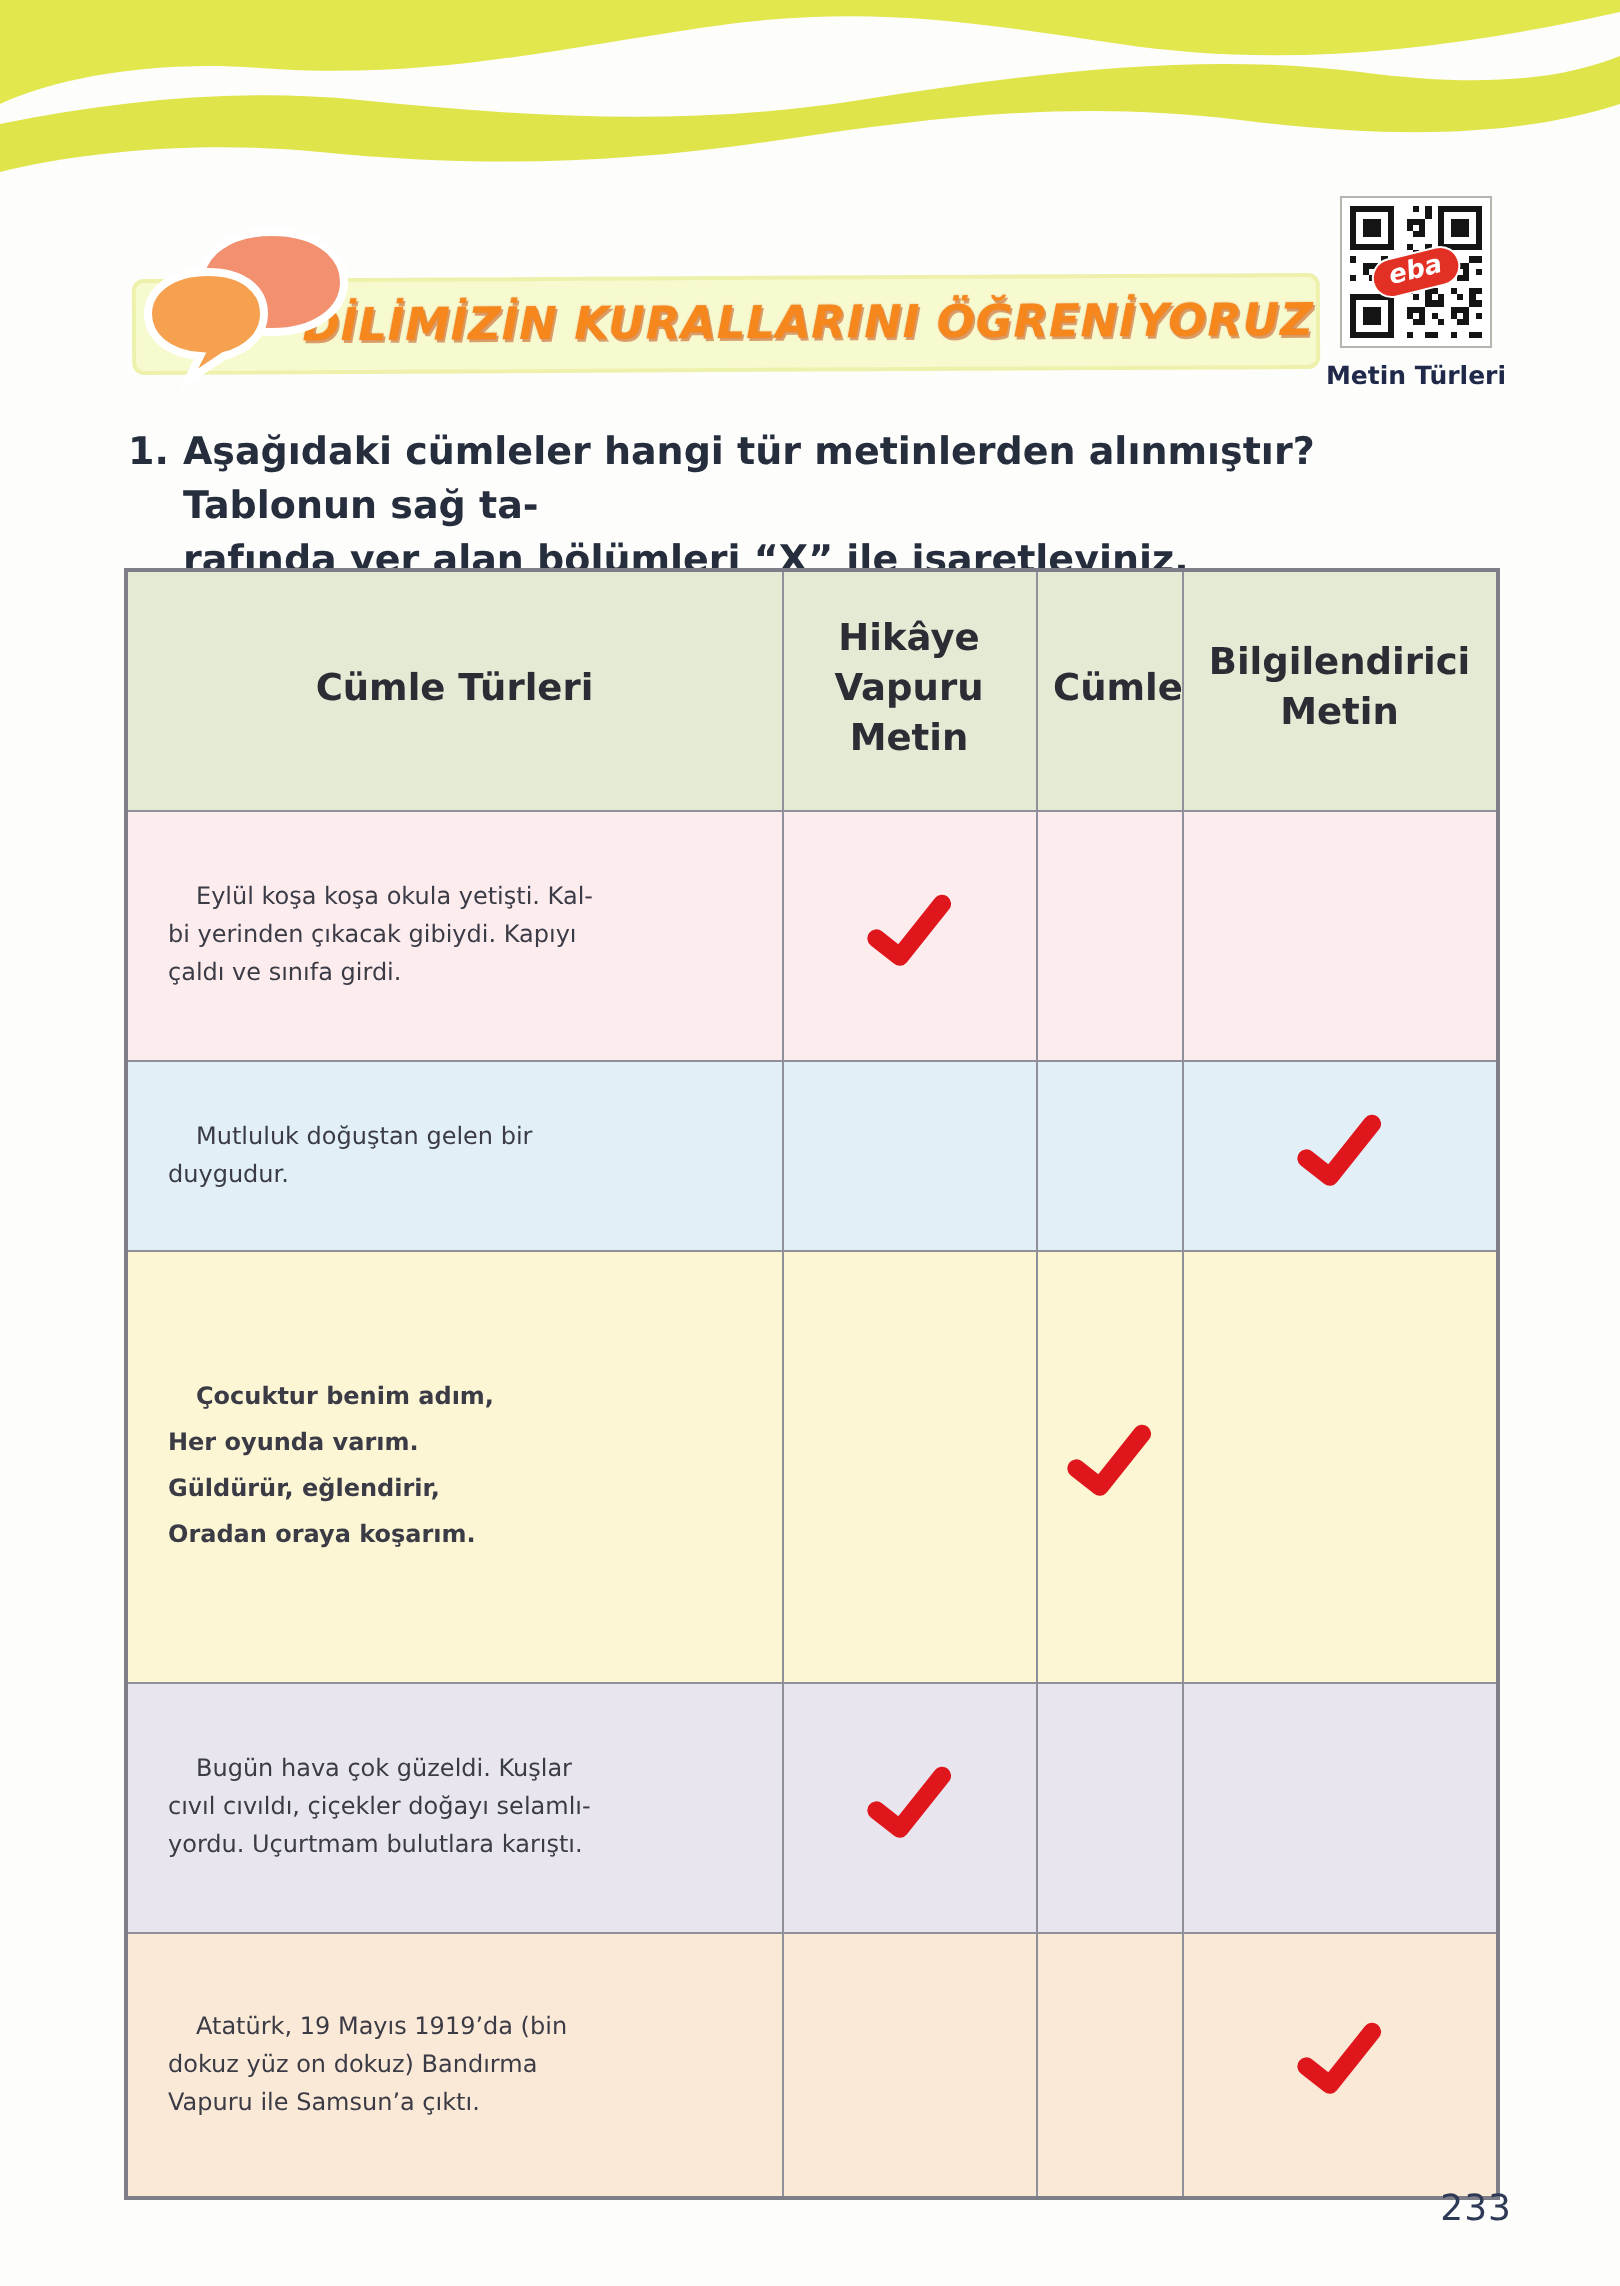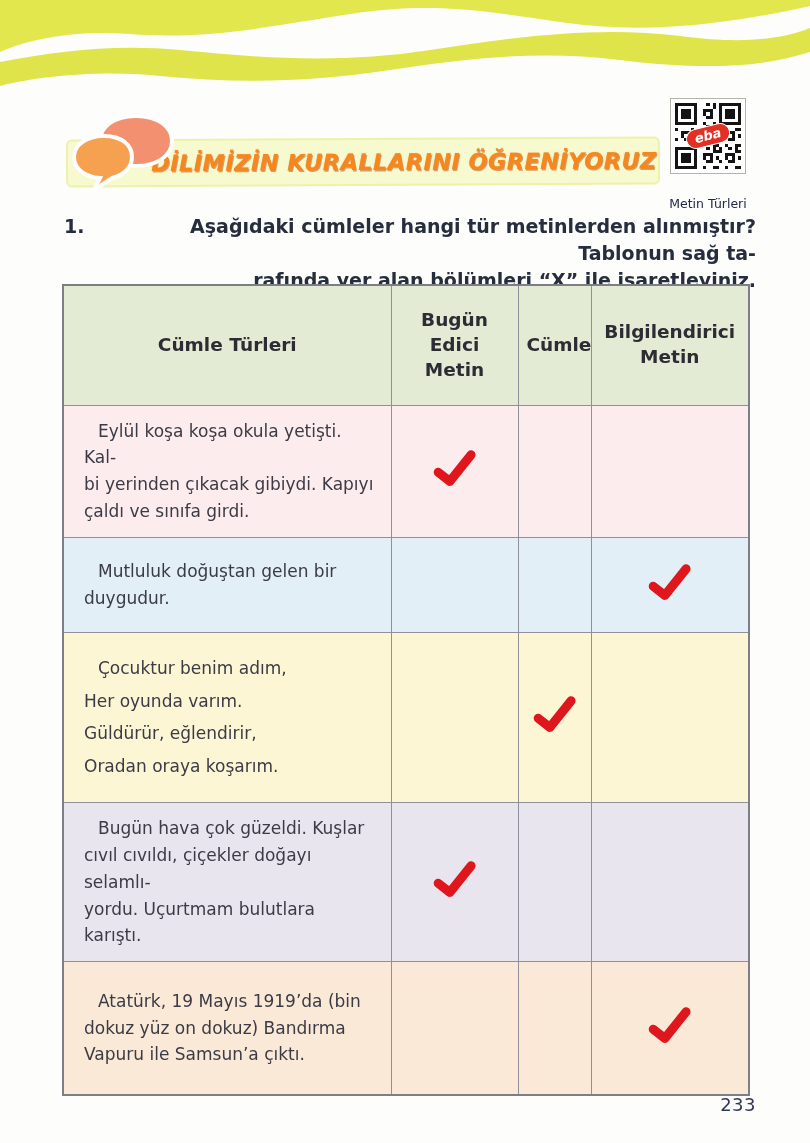--- a/index.html
+++ b/index.html
@@ -43,58 +43,58 @@
   .qr-frame svg { width:100%; height:100%; display:block; }
   .qr-badge {
     position:absolute; left:50%; top:50%;
     transform:translate(-50%,-50%) rotate(-14deg);
     background:#e23024; color:#fff;
     font-style:italic; font-weight:bold; font-size:13px;
     padding:1px 8px 2px 8px; border-radius:10px;
     border:1.5px solid #fff;
   }
   .qr-label {
-    position:absolute; left:656px; top:196px; width:104px;
-    text-align:center; font-size:12.5px; font-weight:normal; color:#20294a;
+    position:absolute; left:656px; top:180px; width:104px;
+    text-align:center; font-size:12.5px; font-weight:bold; color:#20294a;
   }
 
   
   .question {
     position:absolute; left:64px; top:213px; width:692px;
     display:flex; gap:7px;
     font-weight:bold; font-size:19px; line-height:1.42; color:#262e3e;
   }
   .q-num { flex:0 0 auto; }
-  .q-text { white-space:pre-line;text-align:right; }
+  .q-text { white-space:pre-line; }
 
   
   .worksheet {
     position:absolute; left:62px; top:284px;
     width:686px; table-layout:fixed; border-collapse:collapse;
     border:2px solid #7e7e88;
   }
   .worksheet col.c1 { width:328px; }
   .worksheet col.c2 { width:127px; }
   .worksheet col.c3 { width:73px;  }
   .worksheet col.c4 { width:158px; }
   .worksheet th, .worksheet td { border:1px solid #90909a; }
   .worksheet thead tr { height:120px; }
   .worksheet th {
     font-size:18.5px; font-weight:bold; color:#2c2c34;
     text-align:center; vertical-align:middle;
     padding:6px 8px; line-height:1.35;
   }
   tr.r1 { height:125px; }
   tr.r2 { height:95px;  }
-  tr.r3 { height:170px; }
+  tr.r3 { height:216px;font-weight:bold; }
   tr.r4 { height:125px;margin-top:32px; }
   tr.r5 { height:133px; }
   td.sentence { vertical-align:middle; padding:12px 16px 12px 20px; }
   td.sentence p {
-    font-size:17px; line-height:1.58; color:#3b3b46;
+    font-size:12px; line-height:1.58; color:#3b3b46;
     white-space:pre-line; text-indent:14px;
   }
   tr.r3 td.sentence p { line-height:1.92; }
   td.check { text-align:center; vertical-align:middle; }
   .checkmark { transform:rotate(-4deg); display:inline-block; }
 
   
   .page-num {
     position:absolute; right:54px; top:1094px;
     font-size:18px; color:#2e3a55; letter-spacing:0.5px;
@@ -220,21 +220,21 @@
   <table class="worksheet">
     <colgroup>
         <col class="c1">
         <col class="c2">
         <col class="c3">
         <col class="c4">
       </colgroup>
     <thead>
       <tr style="background-color: rgb(228, 235, 212);">
         <th>Cümle Türleri</th>
-        <th>Bugün Edici Metin</th>
+        <th>Hikâye Vapuru Metin</th>
         <th>Cümle</th>
         <th>Bilgilendirici Metin</th>
       </tr>
     </thead>
     <tbody>
       <tr class="r1" style="background-color: rgb(252, 236, 238);">
         <td class="sentence">
             <p>Eylül koşa koşa okula yetişti. Kal-
 bi yerinden çıkacak gibiydi. Kapıyı
 çaldı ve sınıfa girdi.</p>

